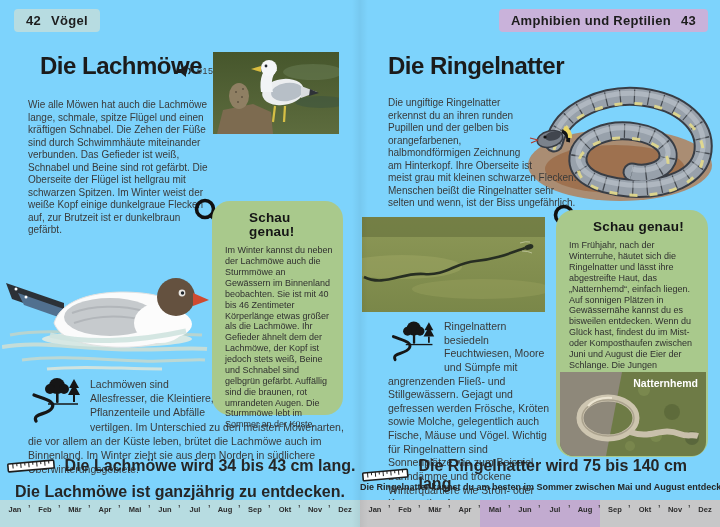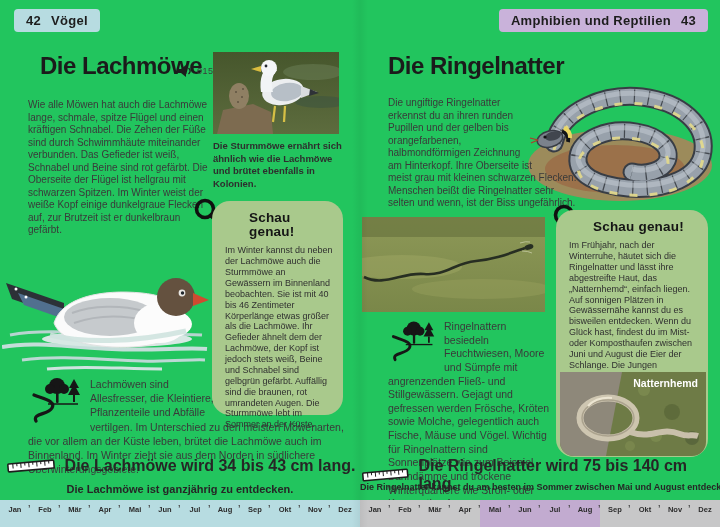--- a/index.html
+++ b/index.html
@@ -1,17 +1,17 @@
 <!DOCTYPE html>
 <html><head>
 <meta charset="utf-8">
 <style>
   html,body{margin:0;padding:0;}
   #spread{
-    position:relative;width:720px;height:527px;background:#22c55e;
+    position:relative;width:720px;height:527px;background:#7dd3fc;
     font-family:"Liberation Sans","DejaVu Sans",sans-serif;color:#3a3a3a;overflow:hidden;
   }
   .abs{position:absolute;}
   .spine{left:352px;top:0;width:16px;height:527px;
     background:linear-gradient(90deg,rgba(0,0,0,0) 0%,rgba(0,0,0,0.05) 50%,rgba(0,0,0,0) 100%);}
   
   .badge{display:flex;align-items:center;gap:10px;padding:4px 12px;border-radius:4px;
     font-weight:bold;font-size:13px;color:#1d1d1d;letter-spacing:.3px;}
   .badge-left{left:14px;top:9px;background:#b7dce1;}
   .badge-right{right:12px;top:9px;background:#c9b2da;}
@@ -40,21 +40,21 @@
   .habitat-left{left:28px;top:377px;width:318px;font-size:10.5px;line-height:1.35;}
   .habitat-right{left:388px;top:320px;width:162px;font-size:10.5px;line-height:1.3;}
   .habitat-icon{float:left;margin:0 8px 2px 0;}
   .spacer-greenbox{float:right;width:126px;height:40px;}
   
   .ruler-row{display:flex;justify-content:center;align-items:center;gap:8px;width:360px;}
   .ruler-row-left{left:0;top:457px;}
   .ruler-row-right{left:360px;top:457px;}
   .ruler-text{font-size:16px;font-weight:bold;color:#262626;}
   .season{width:360px;text-align:center;font-weight:bold;color:#262626;}
-  .season-left{left:0;top:483px;font-size:11px;}
+  .season-left{left:0;top:483px;font-size:16px;}
   .season-right{left:360px;top:482px;font-size:9px;white-space:nowrap;}
   
   .months{left:auto;display:flex;width:360px;height:27px;top:500px;justify-content:flex-end;}
   .months-left{left:0;background:#b7dce1;}
   .months-right{left:360px;background:#c7c7c8;}
   .month{flex:1;position:relative;text-align:center;padding-top:5px;box-sizing:border-box;
     font-size:7.5px;font-weight:bold;color:#2c2c2c;height:27px;}
   .month:not(:first-child)::before{content:"\2019";position:absolute;left:-2px;top:3px;font-size:9px;color:#4a4a4a;}
   .months-right .month.active{background:#c2abd0;}
   
@@ -108,21 +108,20 @@
     <polygon points="88,34 104,40 88,46" fill="#d9dbde"></polygon>
     <polygon points="97,37 106,41 96,44" fill="#2e3237"></polygon>
     <path d="M48,40 C46,26 50,16 58,14 L64,18 C58,24 58,34 60,40 Z" fill="#f2f4f6"></path>
     <circle cx="56" cy="16" r="8" fill="#f4f6f8"></circle>
     <polygon points="48,14 38,17 48,20" fill="#d9bc3f"></polygon>
     <circle cx="53" cy="14" r="1.4" fill="#23282e"></circle>
   </svg>
 
   <div class="abs p intro-left">Wie alle Möwen hat auch die Lachmöwe lange, schmale, spitze Flügel und einen kräftigen Schnabel. Die Zehen der Füße sind durch Schwimmhäute miteinander verbunden. Das Gefieder ist weiß, Schnabel und Beine sind rot gefärbt. Die Oberseite der Flügel ist hellgrau mit schwarzen Spitzen. Im Winter weist der weiße Kopf einige dunkelgraue Flecken auf, zur Brutzeit ist er dunkelbraun gefärbt.</div>
 
-  <div class="abs caption">Die Sturmmöwe ernährt sich ähnlich wie die Lachmöwe und brütet ebenfalls in Kolonien.</div>
 
   <svg class="abs magnifier mag-left" viewBox="0 0 32 32">
     <circle cx="12" cy="12" r="8.5" stroke="#101010" stroke-width="3.6" fill="none"></circle>
     <line x1="18.5" y1="18.5" x2="28.5" y2="28.5" stroke="#101010" stroke-width="4.6" stroke-linecap="round"></line>
   </svg>
   <div class="abs greenbox gbox-left">
     <div class="gbox-title" style="width:62px;">Schau genau!</div>
     <div class="gbox-text">Im Winter kannst du neben der Lachmöwe auch die Sturmmöwe an Gewässern im Binnenland beobachten. Sie ist mit 40 bis 46 Zentimeter Körperlänge etwas größer als die Lachmöwe. Ihr Gefieder ähnelt dem der Lachmöwe, der Kopf ist jedoch stets weiß, Beine und Schnabel sind gelbgrün gefärbt. Auffällig sind die braunen, rot umrandeten Augen. Die Sturmmöwe lebt im Sommer an der Küste.</div>
   </div>
 

